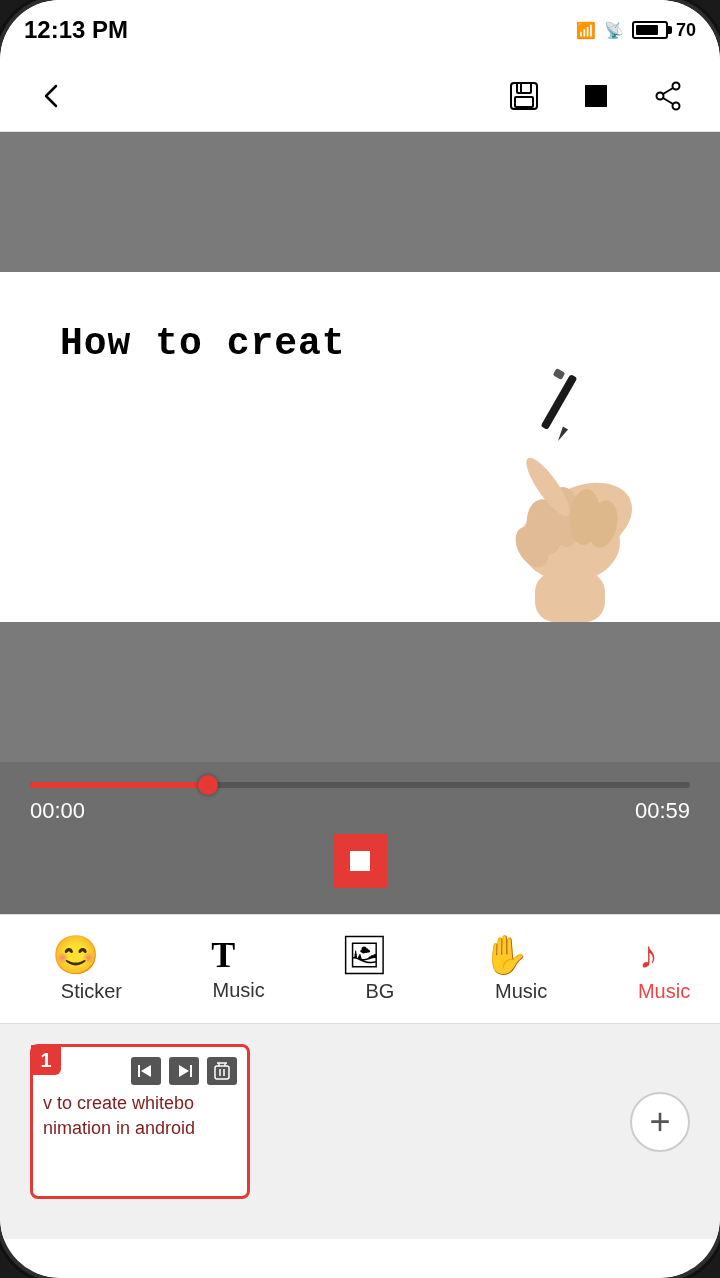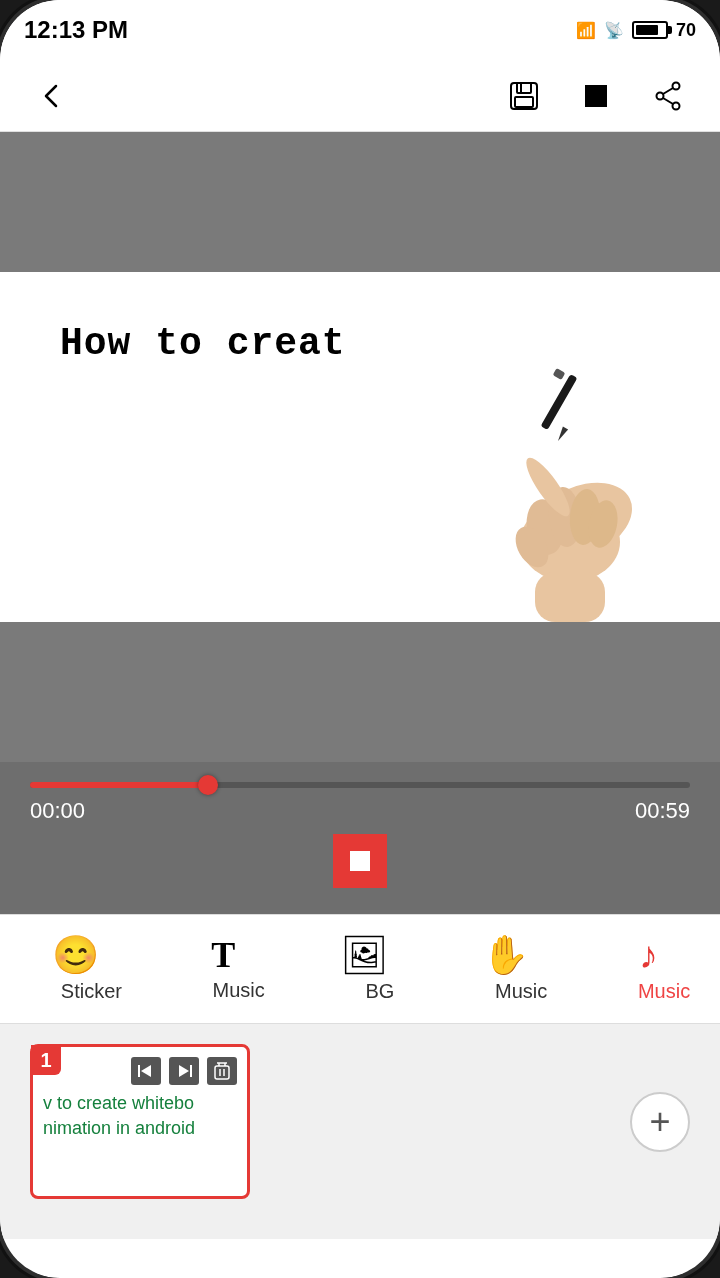--- a/index.html
+++ b/index.html
@@ -307,21 +307,21 @@
       background: #555;
       border-radius: 3px;
       display: flex;
       align-items: center;
       justify-content: center;
       cursor: pointer;
     }
 
     .clip-preview-text {
       font-size: 18px;
-      color: #15803d;
+      color: #7f1d1d;
       line-height: 1.4;
       margin-top: 4px;
     }
 
     .add-clip-btn {
       width: 60px;
       height: 60px;
       background: #fff;
       border: 2px solid #ccc;
       border-radius: 50%;

